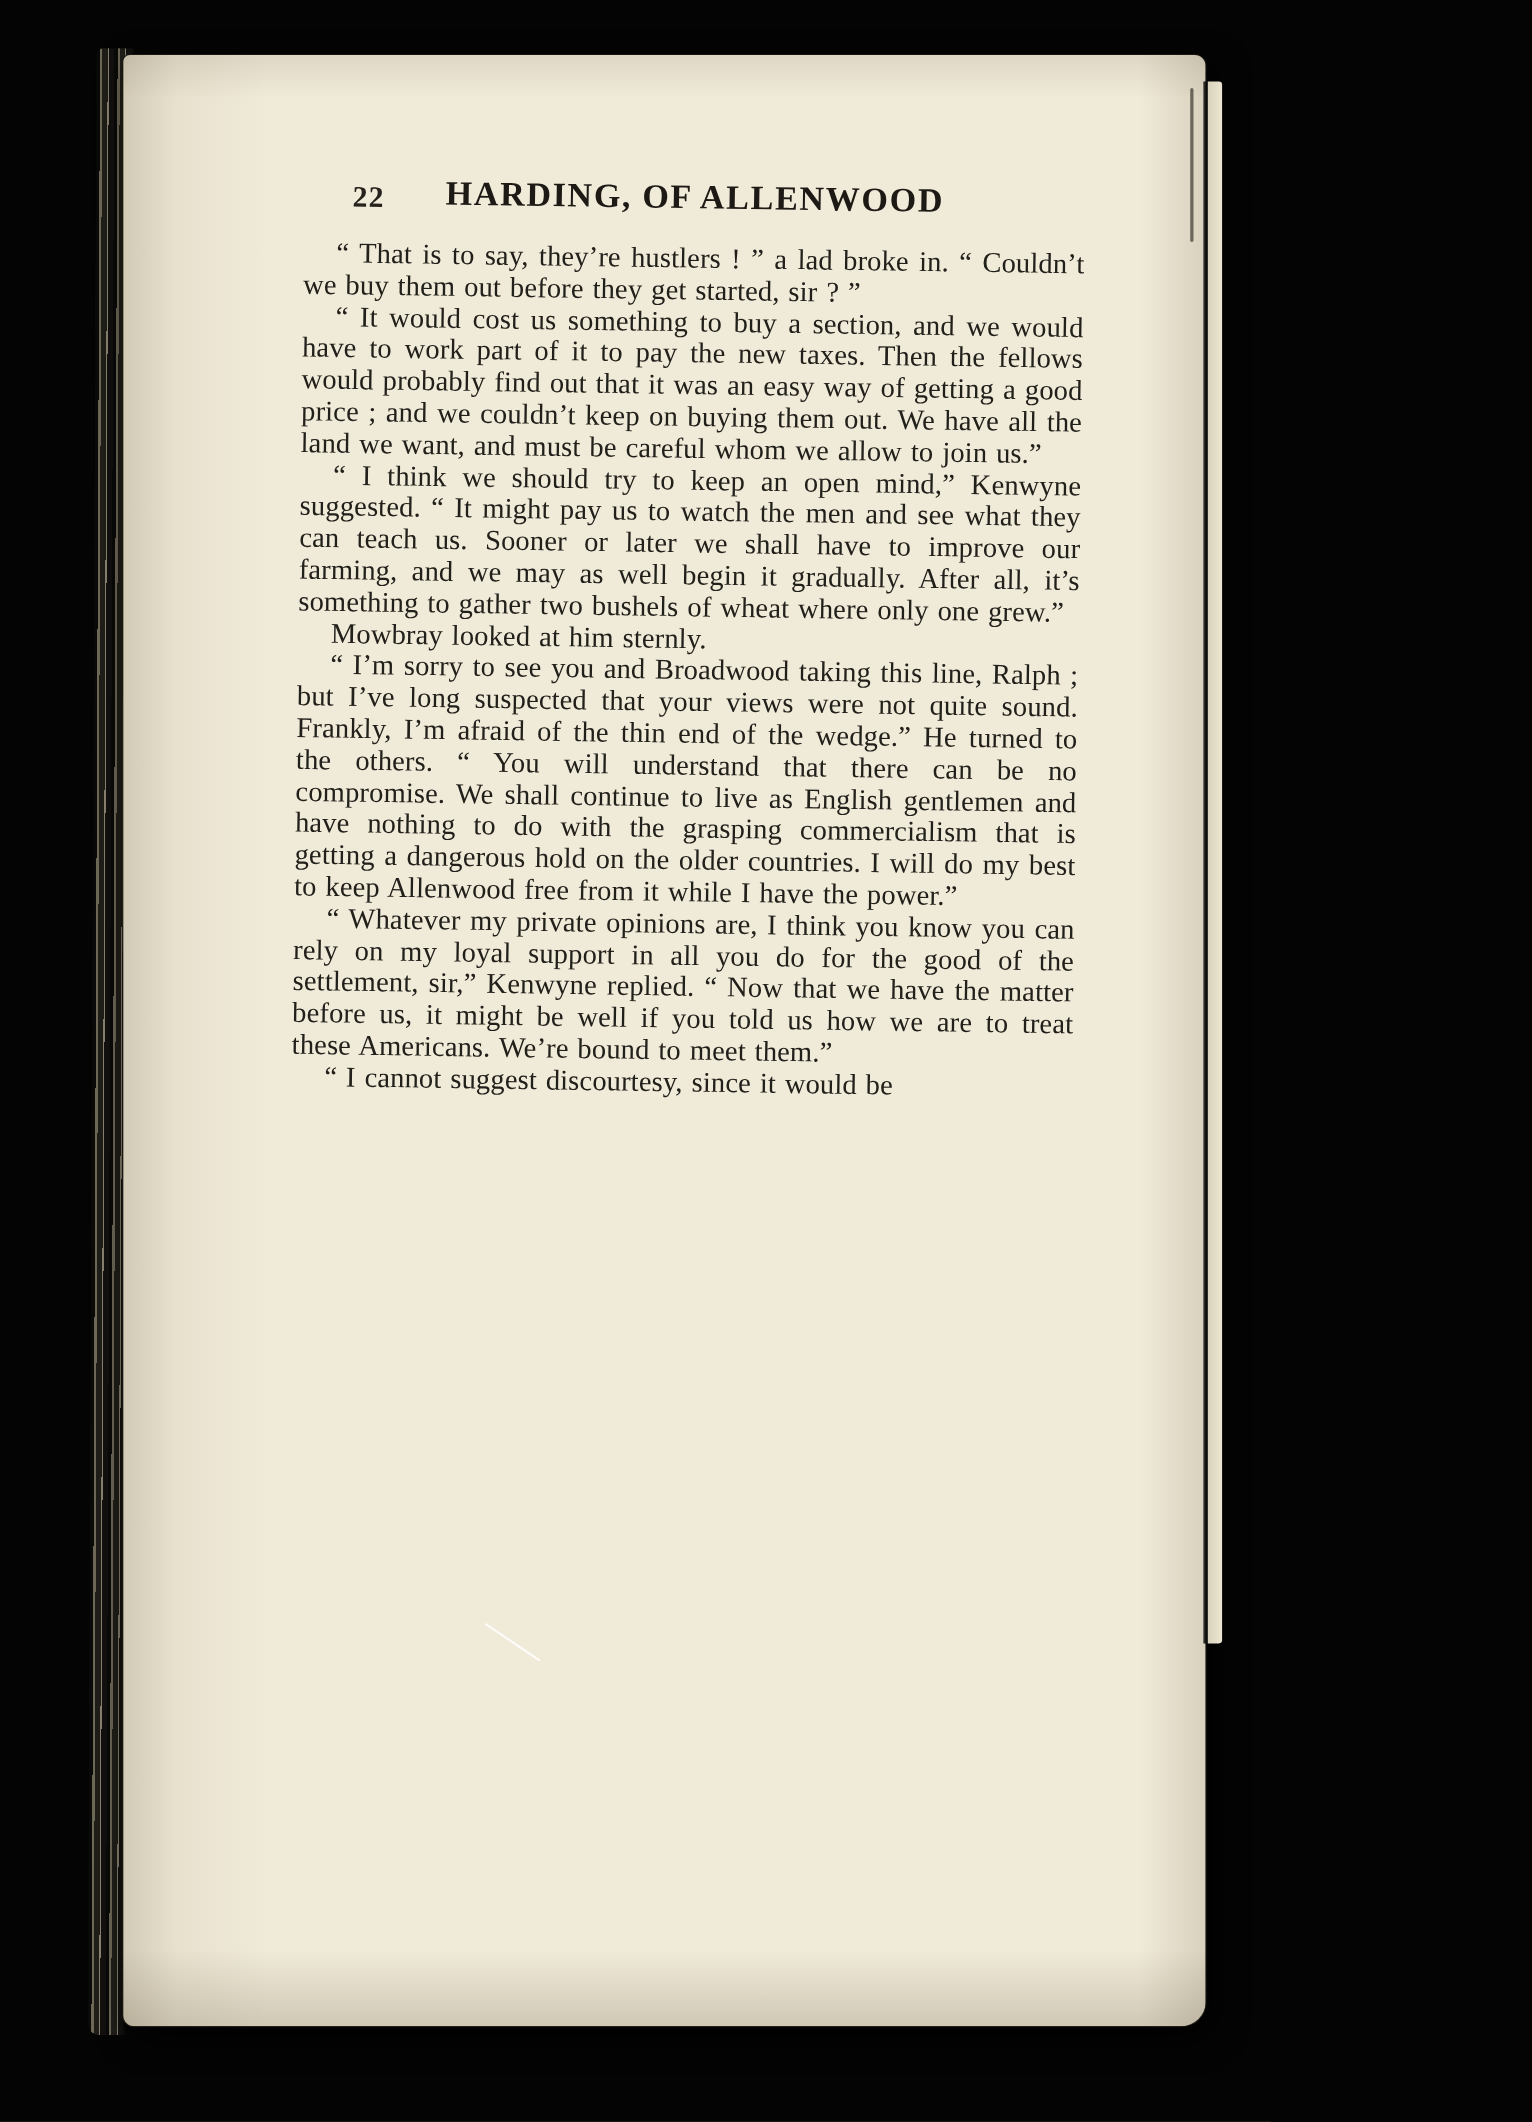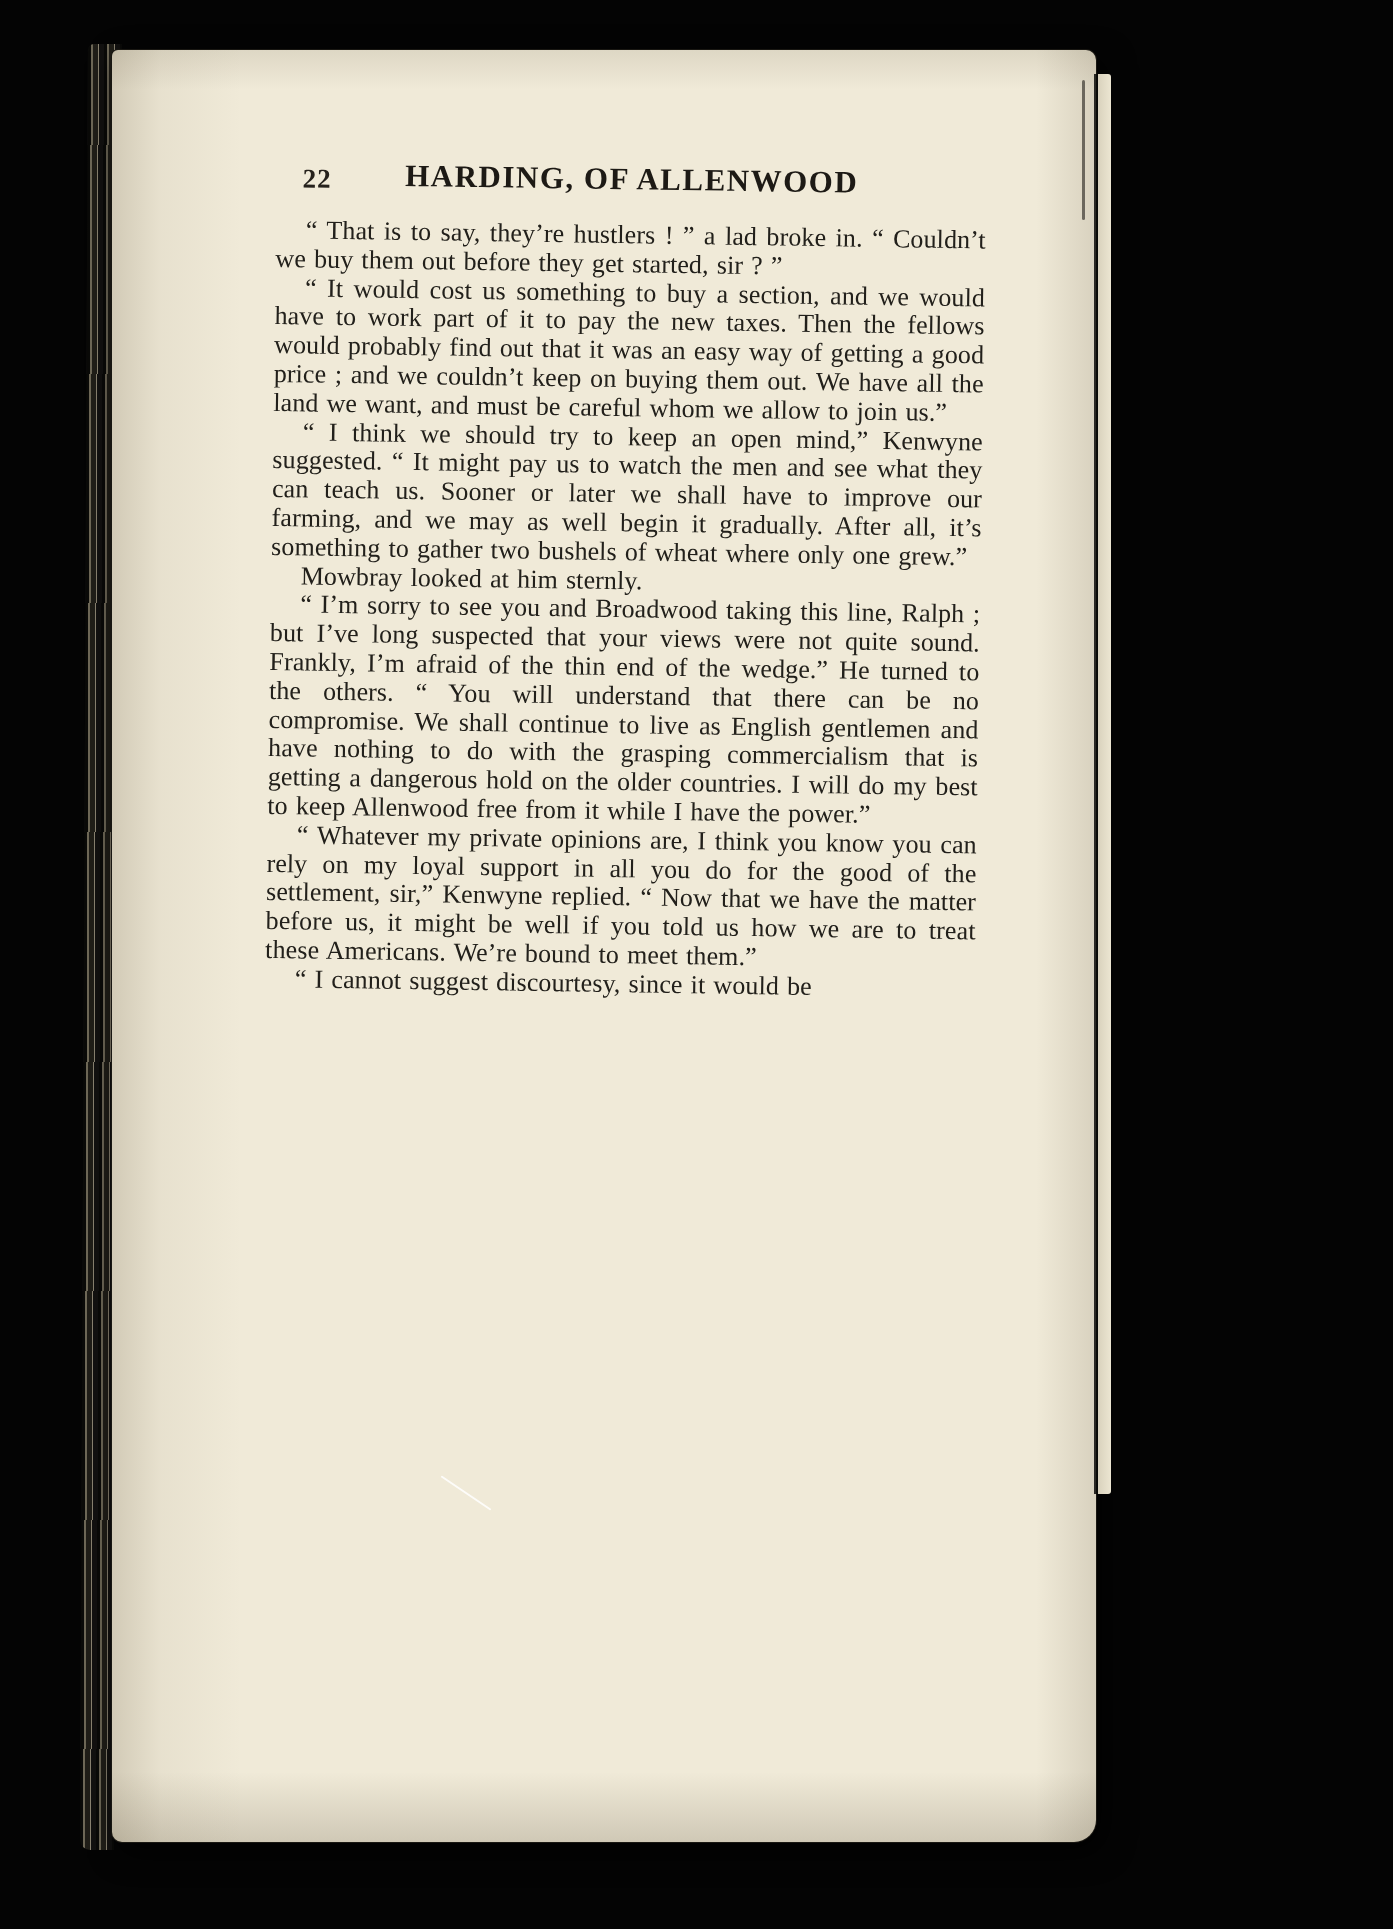--- a/index.html
+++ b/index.html
@@ -43,21 +43,21 @@
 
   
   .content{
     position:absolute;left:165px;top:106px;width:710px;
     transform:rotate(.85deg);
     transform-origin:top left;
     color:#211e19;
   }
   .header{position:relative;height:46px;margin-bottom:14px;}
   .page-num{
-    position:absolute;left:26px;top:7px;
+    position:absolute;left:44px;top:7px;
     font-size:27px;font-weight:bold;letter-spacing:1px;color:#26221c;
   }
   .title{
     display:block;text-align:center;
     font-size:31px;font-weight:bold;letter-spacing:1.5px;color:#1d1a15;
   }
   .body-text p{
     margin:0;
     text-indent:30px;
     text-align:justify;

